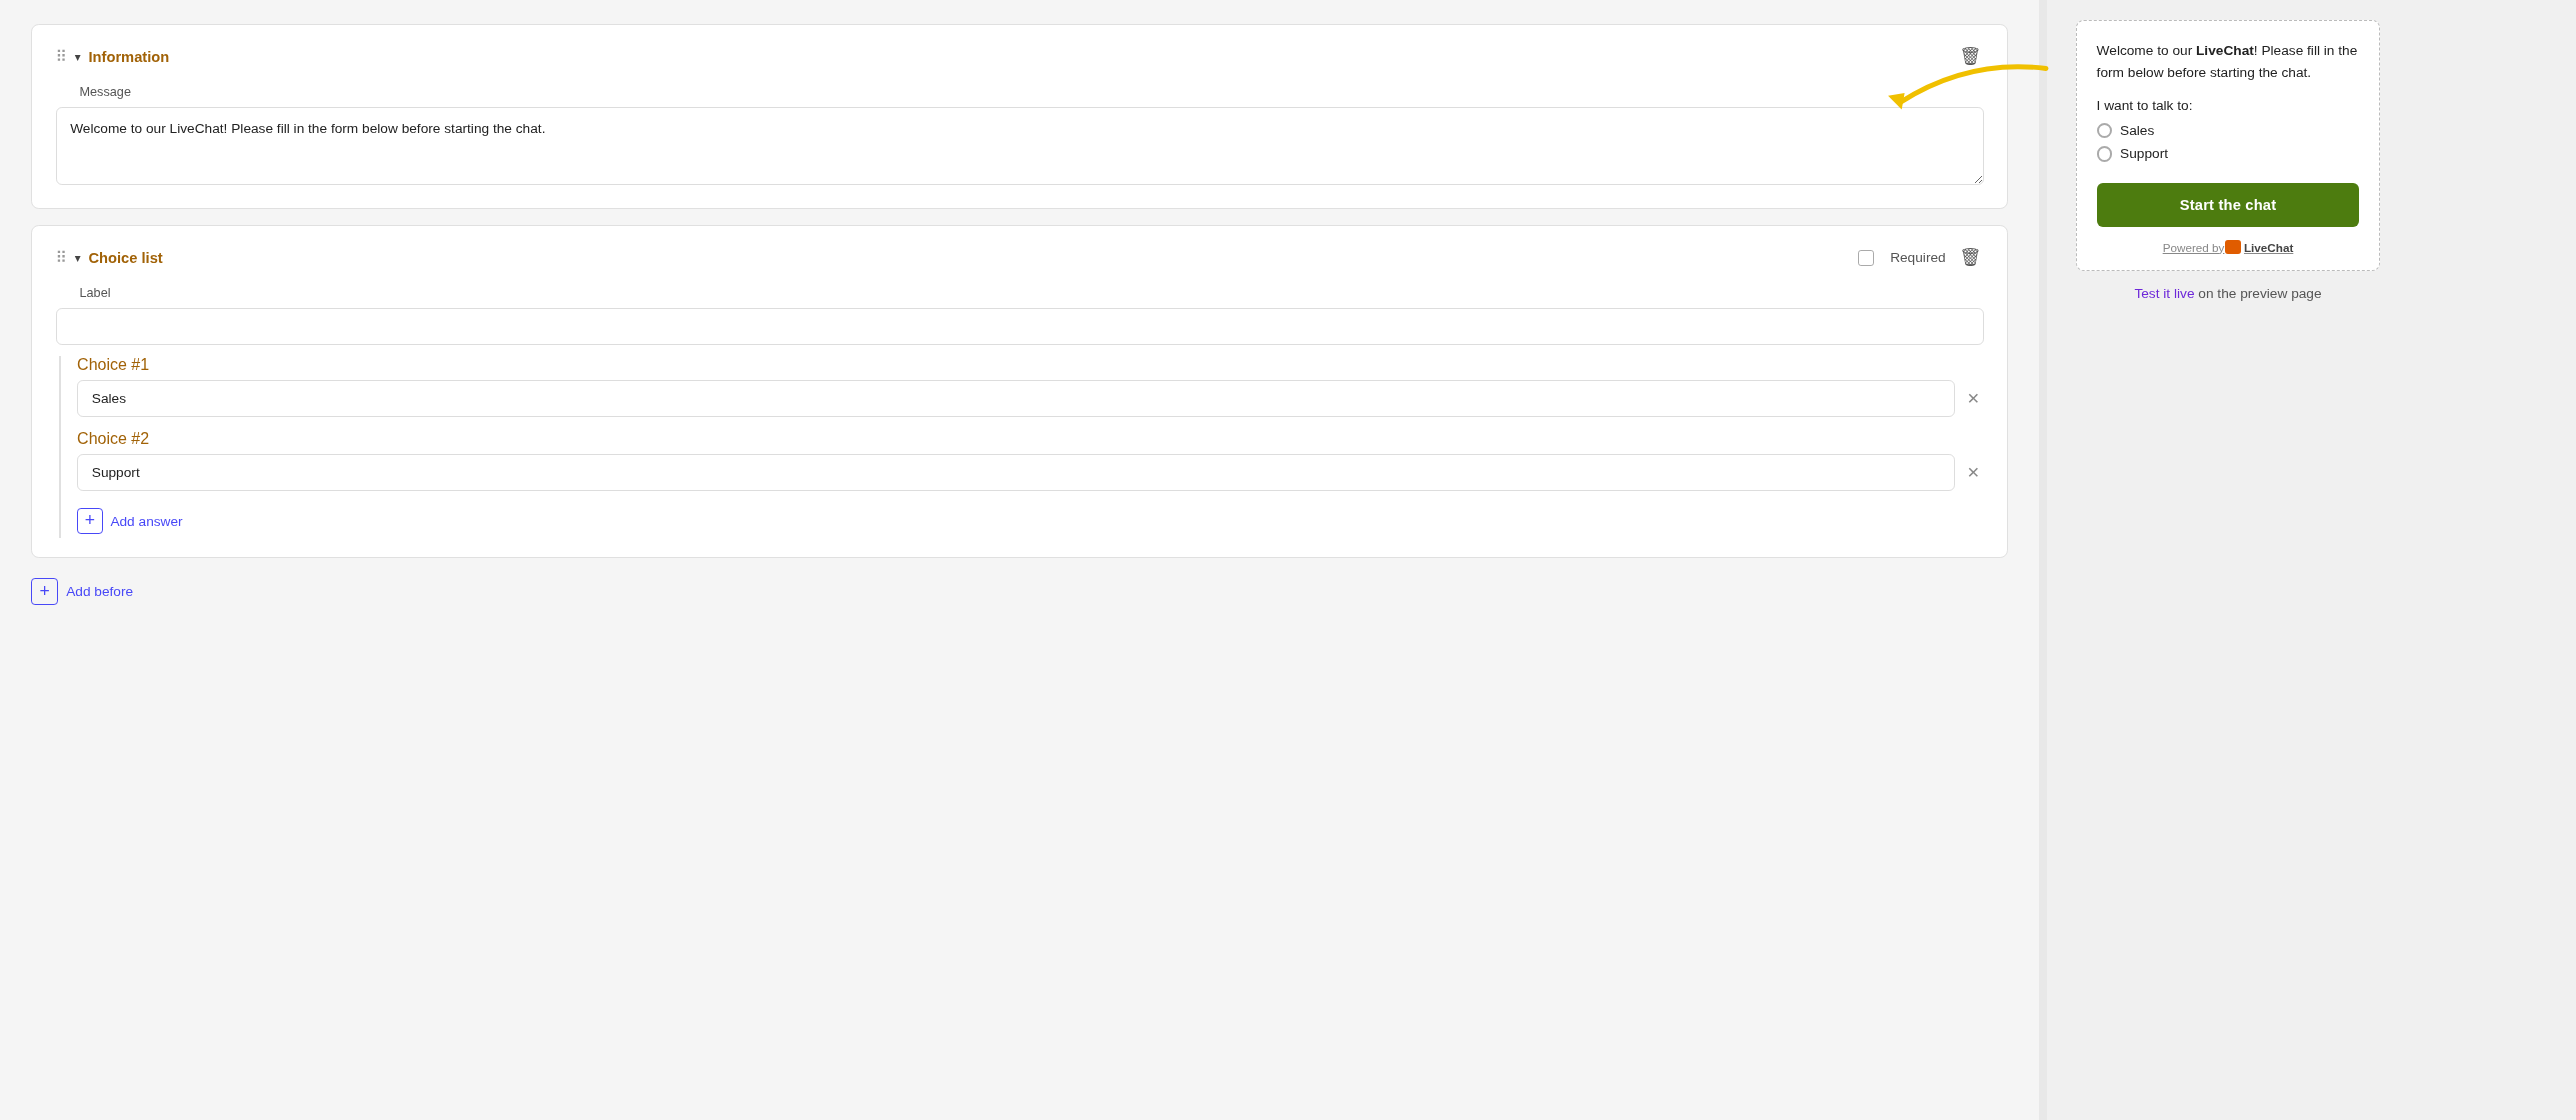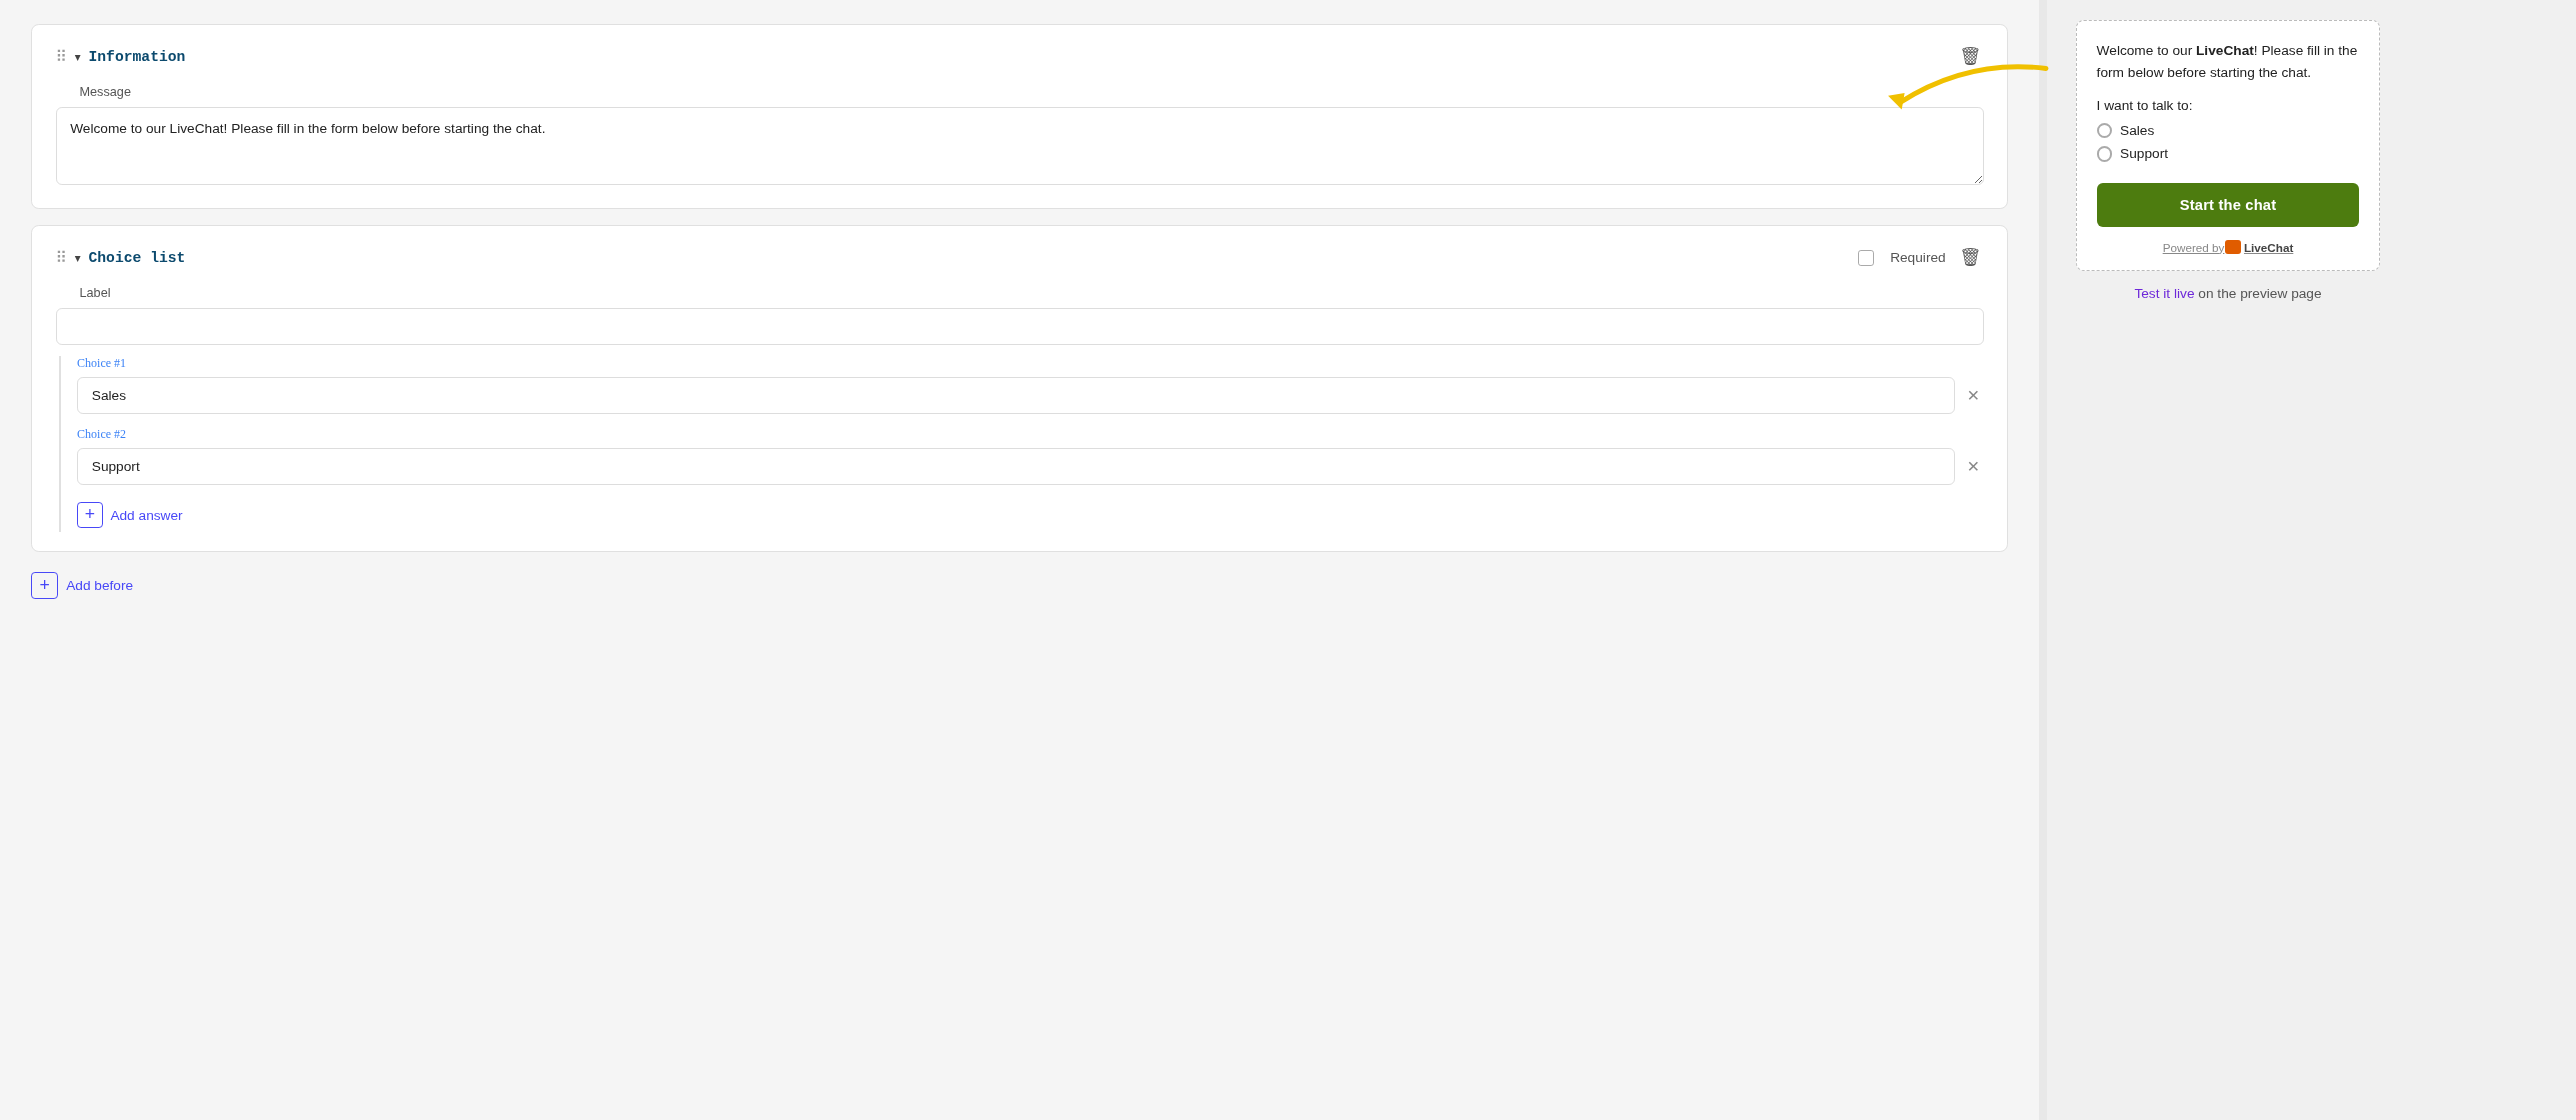--- a/index.html
+++ b/index.html
@@ -39,22 +39,21 @@
 
     .collapse-icon {
       color: #444;
       font-size: 11.7px;
       cursor: pointer;
     }
 
     .card-title {
       font-size: 14.7px;
       font-weight: 600;
-      color: #0c4a6e;
-      font-family: Liberation Mono, monospace;
+      color: #a16207;
     }
 
     .card-actions {
       display: flex;
       align-items: center;
       gap: 11.7px;
     }
 
     .required-label {
       display: flex;
@@ -116,24 +115,23 @@
       border-left: 2px solid #e0e0e0;
       margin-left: 3.9px;
       padding-left: 15.7px;
     }
 
     .choice-item {
       margin-bottom: 13.7px;
     }
 
     .choice-label {
-      font-size: 12px;
-      color: #3b82f6;
+      font-size: 16px;
+      color: #a16207;
       margin-bottom: 5.9px;
-      font-family: Liberation Serif, serif;
     }
 
     .choice-input-row {
       display: flex;
       align-items: center;
       gap: 7.8px;
     }
 
     .choice-input {
       flex: 1;

